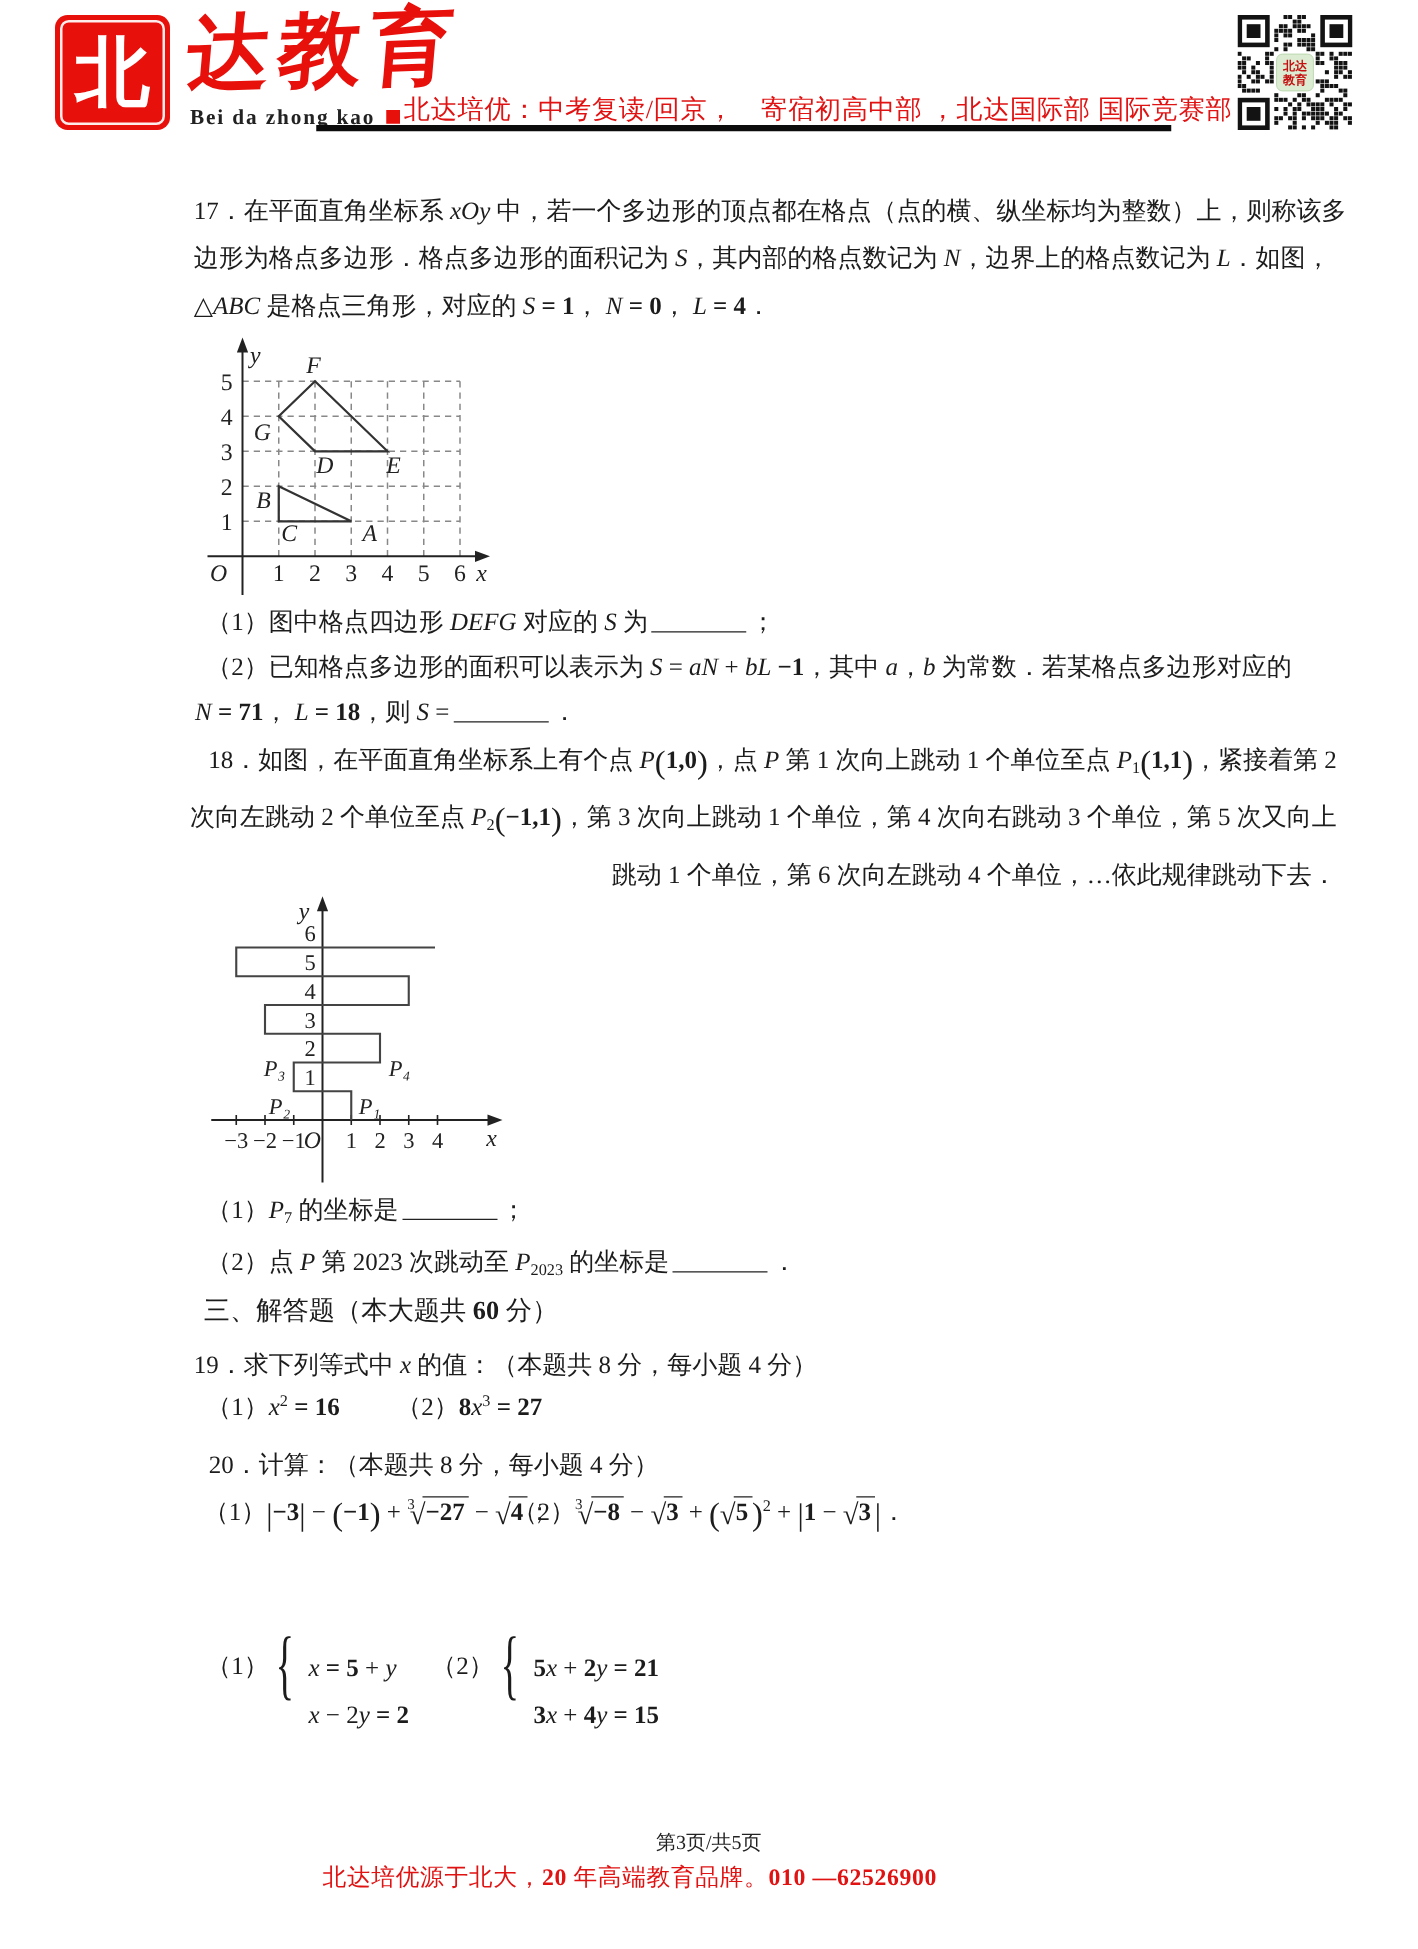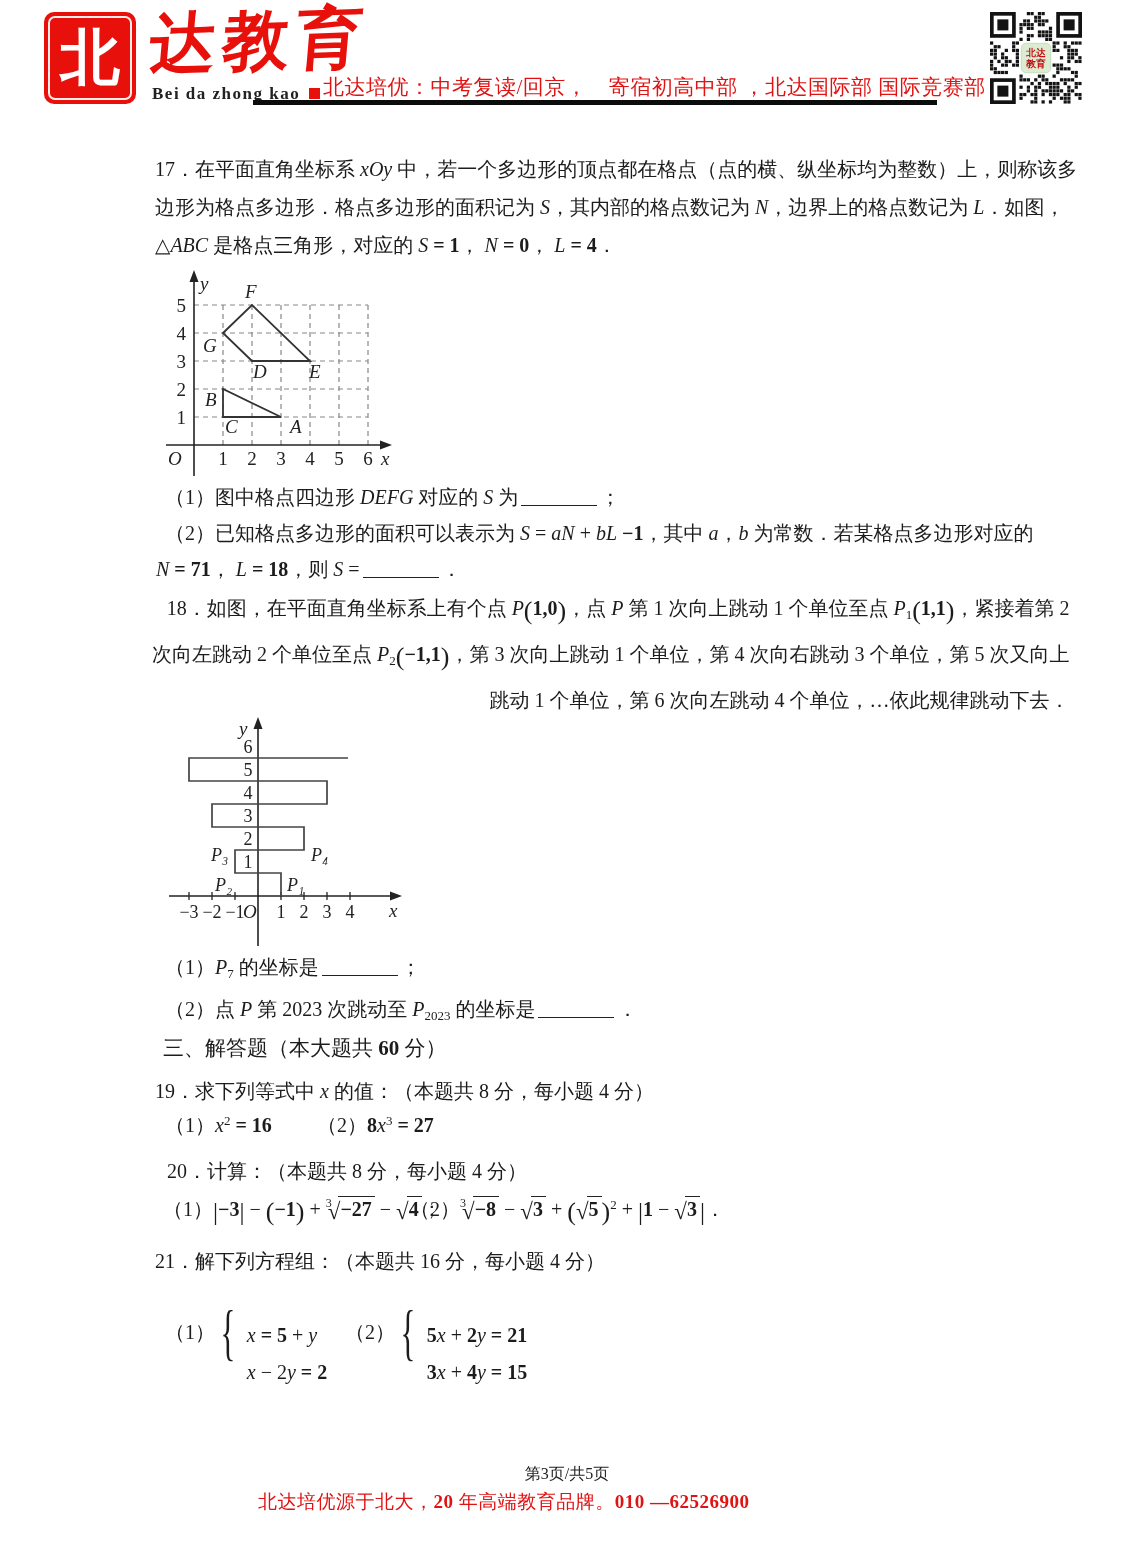--- a/index.html
+++ b/index.html
@@ -379,21 +379,20 @@
     <span class="q-line">（1）<i>x</i><sup>2</sup><b> = 16</b></span>
     <span class="q-line abs" style="left:152px;top:0;">（2）<b>8</b><i>x</i><sup>3</sup><b> = 27</b></span>
   </div>
 
   <div class="abs q-line" style="left:155px;top:1158px;margin-left:12px;">20．计算：（本题共 8 分，每小题 4 分）</div>
   <div class="abs" style="left:163px;top:1196px;width:700px;">
     <span class="q-line">（1）<span class="tall">|</span><b>−3</b><span class="tall">|</span> − <span class="bp">(</span><b>−1</b><span class="bp">)</span> + <span class="root"><sup class="ridx">3</sup><span class="rsign">√</span><span class="rbar"><b>−27</b></span></span> − <span class="root"><span class="rsign">√</span><span class="rbar"><b>4</b></span></span>；</span>
     <span class="q-line abs" style="left:247px;top:0;">（2）<span class="root"><sup class="ridx">3</sup><span class="rsign">√</span><span class="rbar"><b>−8</b></span></span> − <span class="root"><span class="rsign">√</span><span class="rbar"><b>3</b></span></span> + <span class="bp">(</span><span class="root"><span class="rsign">√</span><span class="rbar"><b>5</b></span></span><span class="bp">)</span><sup>2</sup> + <span class="tall">|</span><b>1</b> − <span class="root"><span class="rsign">√</span><span class="rbar"><b>3</b></span></span><span class="tall">|</span>．</span>
   </div>
 
-  <div class="abs q-line" style="left:155px;top:1248px;">21．解下列方程组：（本题共 16 分，每小题 4 分）</div>
 
   <div class="sys" style="left:165px;top:1280px;">
     <span class="sys-label">（1）</span>
     <span class="brace">{</span>
     <span class="eqs">
       <span class="q-line"><i>x</i> <b>= 5</b> + <i>y</i></span>
       <span class="q-line"><i>x</i> − 2<i>y</i> <b>= 2</b></span>
     </span>
   </div>
   <div class="sys" style="left:345px;top:1280px;">

